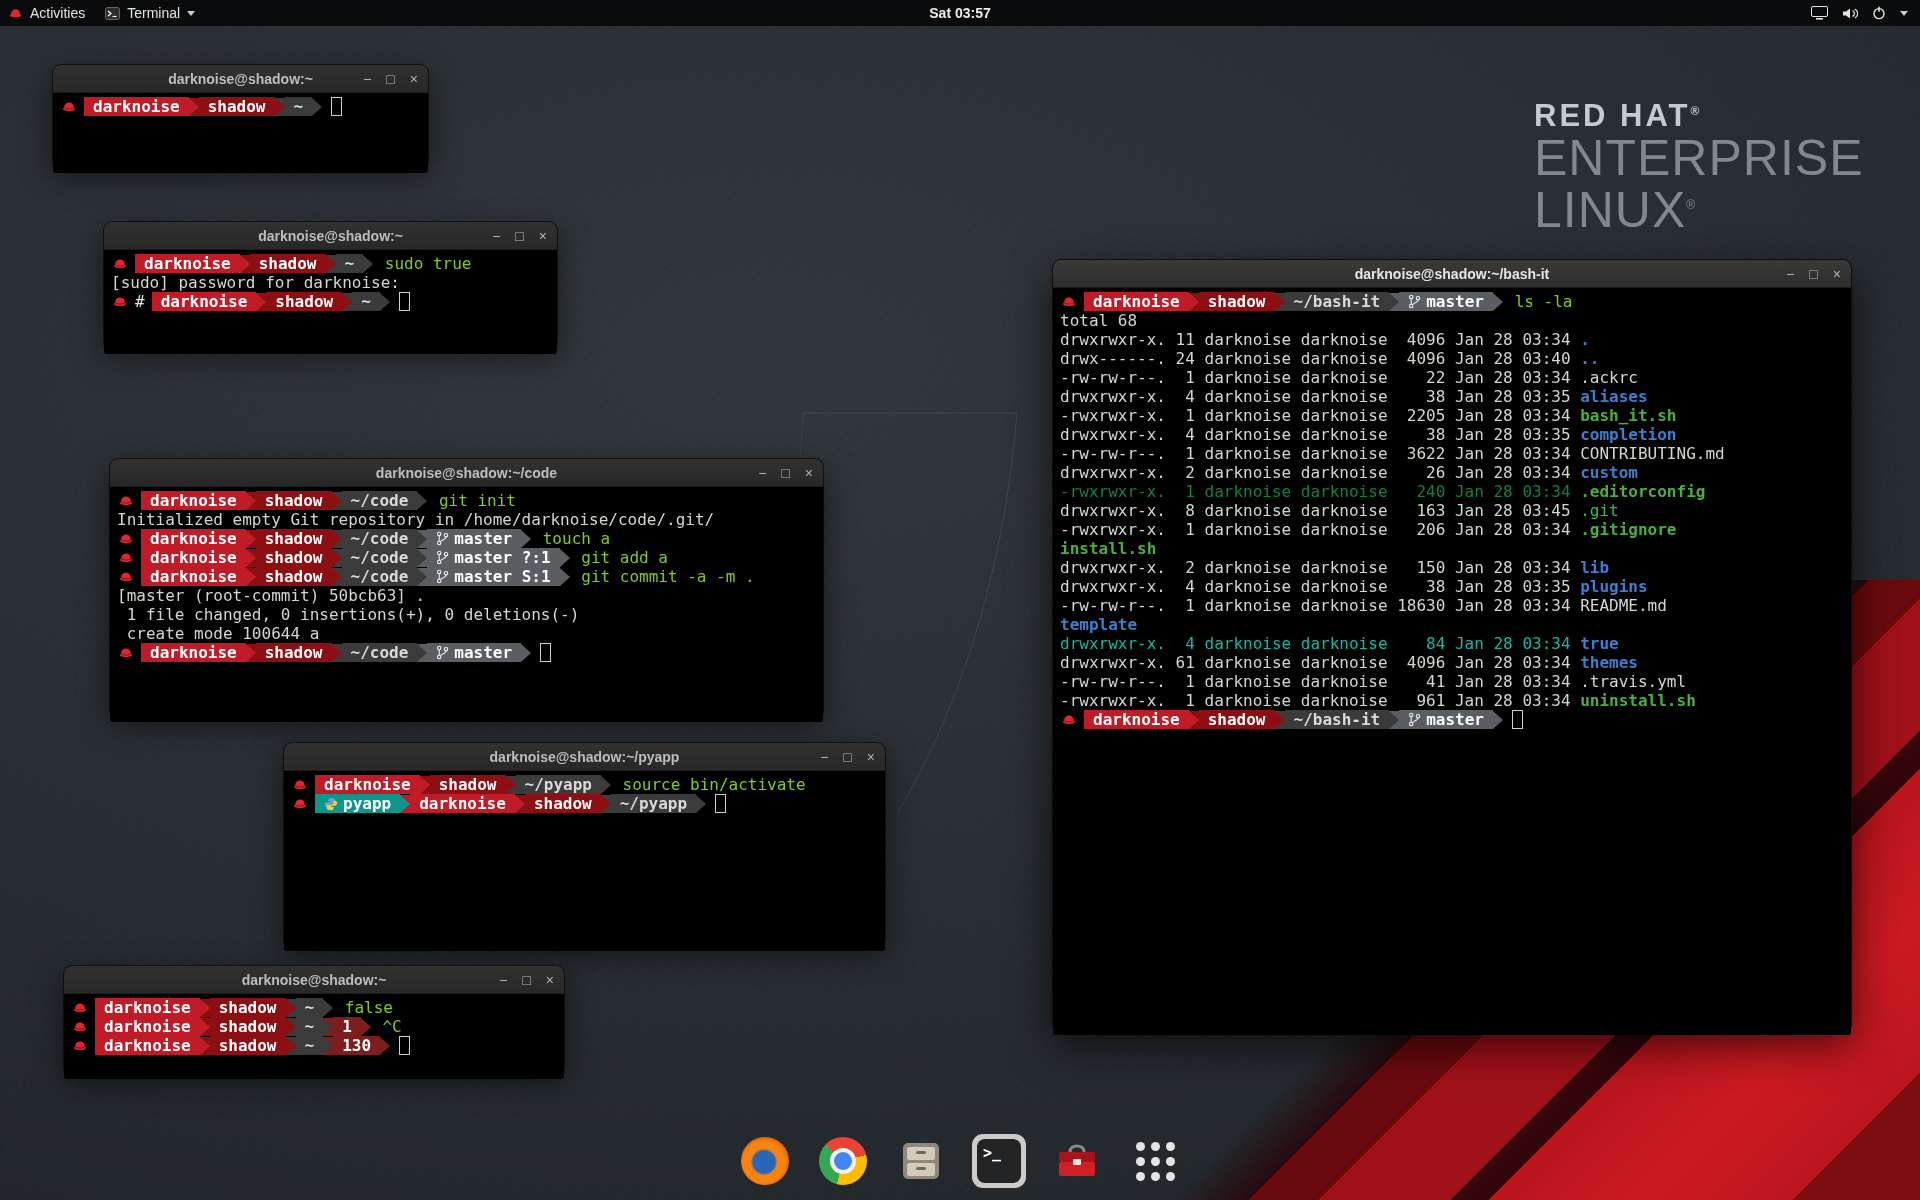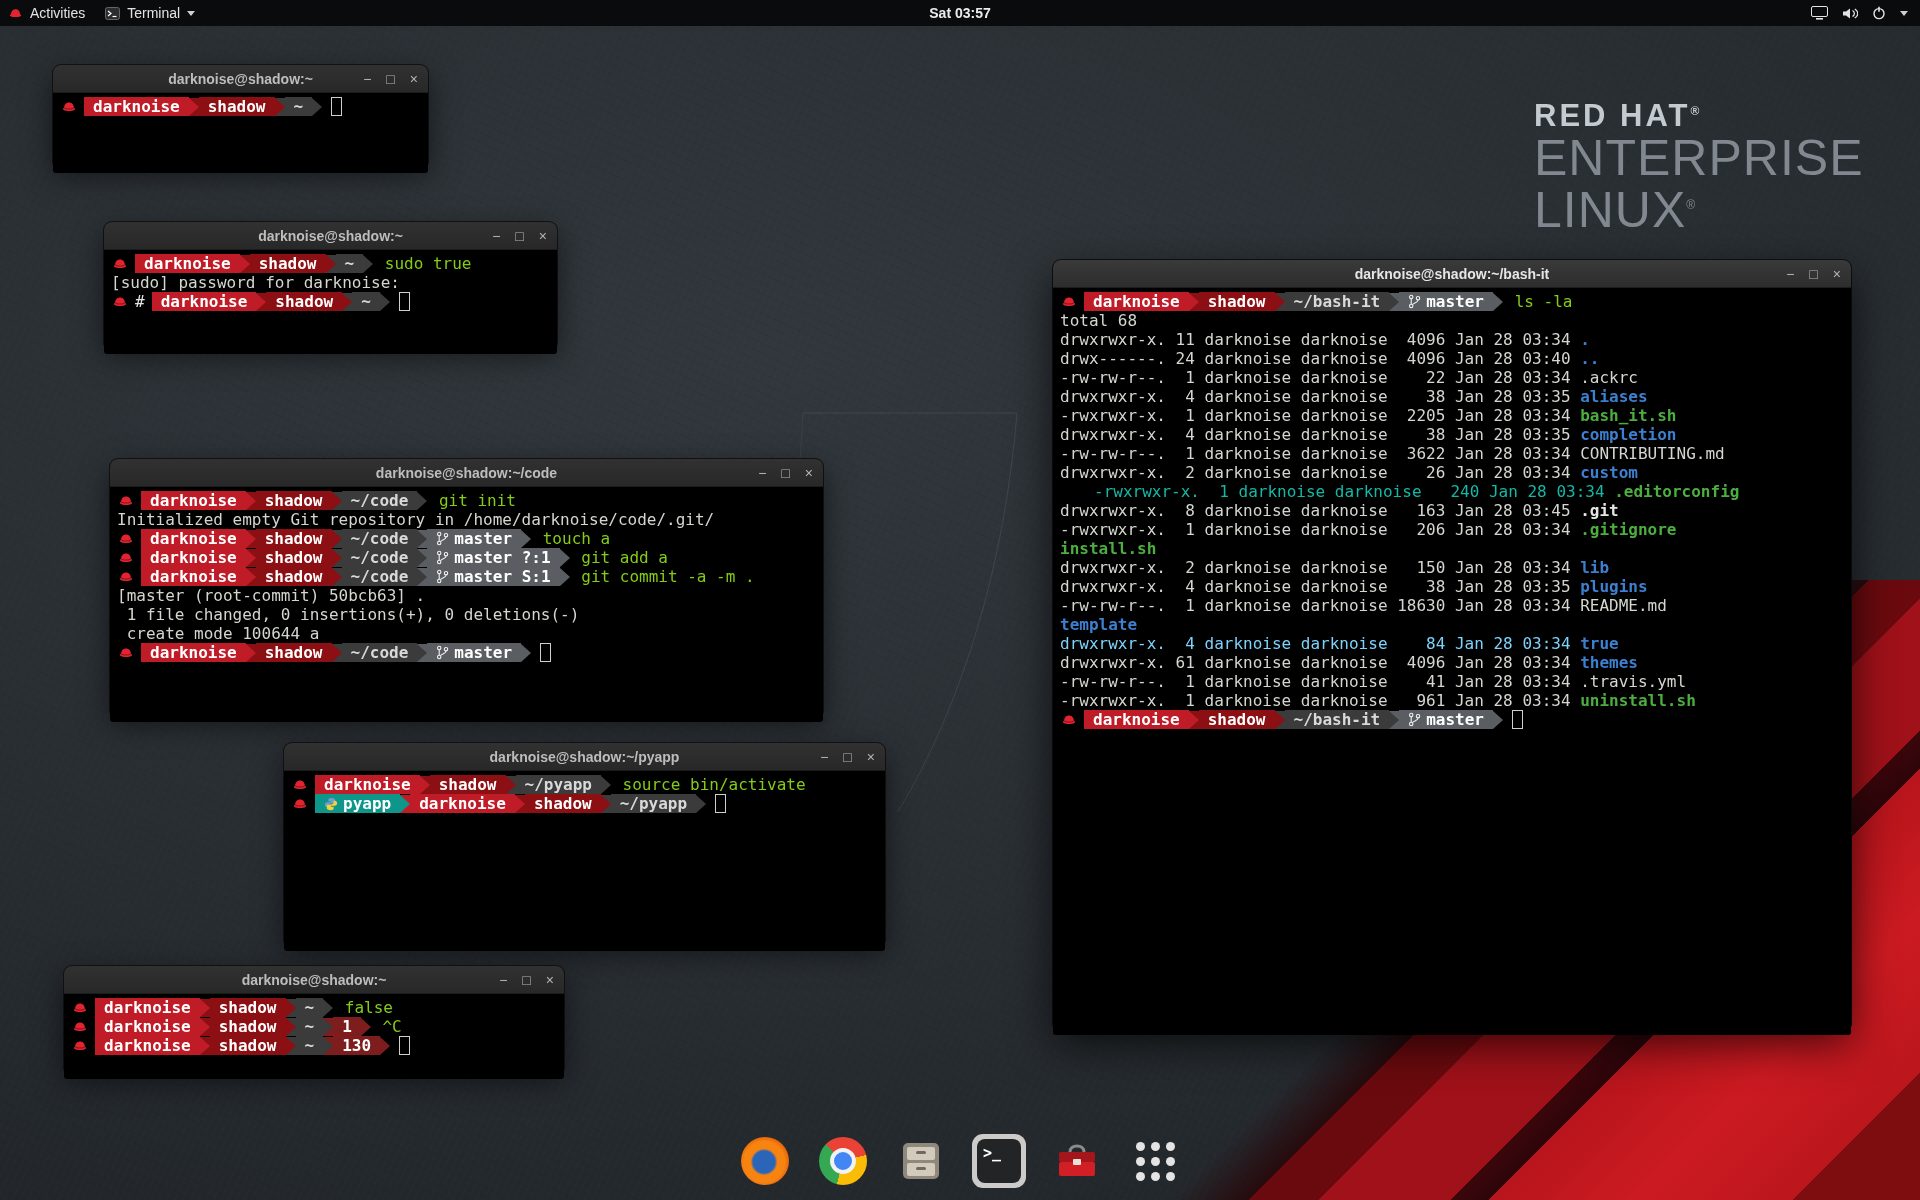--- a/index.html
+++ b/index.html
@@ -302,29 +302,29 @@
             </svg><span>master</span></span><span class="arrow" style="border-left-color: rgb(90, 94, 98); background: transparent;"></span><span class="cmd"> ls -la</span></div>
         <div class="tline"><span style="color: rgb(211, 215, 207);">total 68</span></div>
         <div class="tline"><span style="color: rgb(211, 215, 207);">drwxrwxr-x. 11 darknoise darknoise  4096 Jan 28 03:34 </span><span style="color: rgb(61, 127, 208); font-weight: bold;">.</span></div>
         <div class="tline"><span style="color: rgb(211, 215, 207);">drwx------. 24 darknoise darknoise  4096 Jan 28 03:40 </span><span style="color: rgb(61, 127, 208); font-weight: bold;">..</span></div>
         <div class="tline"><span style="color: rgb(211, 215, 207);">-rw-rw-r--.  1 darknoise darknoise    22 Jan 28 03:34 </span><span style="color: rgb(211, 215, 207);">.ackrc</span></div>
         <div class="tline"><span style="color: rgb(211, 215, 207);">drwxrwxr-x.  4 darknoise darknoise    38 Jan 28 03:35 </span><span style="color: rgb(61, 127, 208); font-weight: bold;">aliases</span></div>
         <div class="tline"><span style="color: rgb(211, 215, 207);">-rwxrwxr-x.  1 darknoise darknoise  2205 Jan 28 03:34 </span><span style="color: rgb(76, 174, 63); font-weight: bold;">bash_it.sh</span></div>
         <div class="tline"><span style="color: rgb(211, 215, 207);">drwxrwxr-x.  4 darknoise darknoise    38 Jan 28 03:35 </span><span style="color: rgb(61, 127, 208); font-weight: bold;">completion</span></div>
         <div class="tline"><span style="color: rgb(211, 215, 207);">-rw-rw-r--.  1 darknoise darknoise  3622 Jan 28 03:34 </span><span style="color: rgb(211, 215, 207);">CONTRIBUTING.md</span></div>
         <div class="tline"><span style="color: rgb(211, 215, 207);">drwxrwxr-x.  2 darknoise darknoise    26 Jan 28 03:34 </span><span style="color: rgb(61, 127, 208); font-weight: bold;">custom</span></div>
-        <div class="tline"><span style="color: #14b8a6; margin-left: 34px;">-rwxrwxr-x.  1 darknoise darknoise   240 Jan 28 03:34 </span><span style="color: rgb(76, 174, 63); font-weight: bold;">.editorconfig</span></div>
-        <div class="tline"><span style="color: rgb(211, 215, 207);">drwxrwxr-x.  8 darknoise darknoise   163 Jan 28 03:45 </span><span style="color: #e5e5e5; font-weight: bold;">.git</span></div>
+        <div class="tline"><span style="color: #15803d;">-rwxrwxr-x.  1 darknoise darknoise   240 Jan 28 03:34 </span><span style="color: rgb(76, 174, 63); font-weight: bold;">.editorconfig</span></div>
+        <div class="tline"><span style="color: rgb(211, 215, 207);">drwxrwxr-x.  8 darknoise darknoise   163 Jan 28 03:45 </span><span style="color: #22c55e; font-weight: normal;">.git</span></div>
         <div class="tline"><span style="color: rgb(211, 215, 207);">-rwxrwxr-x.  1 darknoise darknoise   206 Jan 28 03:34 </span><span style="color: rgb(76, 174, 63); font-weight: bold;">.gitignore</span></div>
         <div class="tline"><span style="color: rgb(76, 174, 63); font-weight: bold;">install.sh</span></div>
         <div class="tline"><span style="color: rgb(211, 215, 207);">drwxrwxr-x.  2 darknoise darknoise   150 Jan 28 03:34 </span><span style="color: rgb(61, 127, 208); font-weight: bold;">lib</span></div>
         <div class="tline"><span style="color: rgb(211, 215, 207);">drwxrwxr-x.  4 darknoise darknoise    38 Jan 28 03:35 </span><span style="color: rgb(61, 127, 208); font-weight: bold;">plugins</span></div>
         <div class="tline"><span style="color: rgb(211, 215, 207);">-rw-rw-r--.  1 darknoise darknoise 18630 Jan 28 03:34 </span><span style="color: rgb(211, 215, 207);">README.md</span></div>
         <div class="tline"><span style="color: rgb(61, 127, 208); font-weight: bold;">template</span></div>
-        <div class="tline"><span style="color: #7dd3fc;">drwxrwxr-x.  4 darknoise darknoise    84 Jan 28 03:34 </span><span style="color: rgb(61, 127, 208); font-weight: bold;">true</span></div>
+        <div class="tline"><span style="color: #14b8a6;">drwxrwxr-x.  4 darknoise darknoise    84 Jan 28 03:34 </span><span style="color: rgb(61, 127, 208); font-weight: bold;">true</span></div>
         <div class="tline"><span style="color: rgb(211, 215, 207);">drwxrwxr-x. 61 darknoise darknoise  4096 Jan 28 03:34 </span><span style="color: rgb(61, 127, 208); font-weight: bold;">themes</span></div>
         <div class="tline"><span style="color: rgb(211, 215, 207);">-rw-rw-r--.  1 darknoise darknoise    41 Jan 28 03:34 </span><span style="color: rgb(211, 215, 207);">.travis.yml</span></div>
         <div class="tline"><span style="color: rgb(211, 215, 207);">-rwxrwxr-x.  1 darknoise darknoise   961 Jan 28 03:34 </span><span style="color: rgb(76, 174, 63); font-weight: bold;">uninstall.sh</span></div>
         <div class="tline"><svg class="hatwrap" width="16" height="13" viewBox="0 0 16 13">
             <path d="M3.1 7.9C3.1 4.7 5.2 2.5 8 2.5s4.9 2.2 4.9 5.4l.8.4c.7.4.5 1.2-.4 1.6-1.3.6-3.2 1-5.3 1s-4-.4-5.3-1c-.9-.4-1.1-1.2-.4-1.6z" fill="#e32430"></path>
             <path d="M3.1 7.9c.9.7 2.7 1.1 4.9 1.1s4-.4 4.9-1.1" fill="none" stroke="#7c1016" stroke-width=".9"></path>
           </svg><span class="seg" style="background: rgb(192, 28, 40);"><span>darknoise</span></span><span class="arrow" style="border-left-color: rgb(192, 28, 40); background: rgb(140, 16, 19);"></span><span class="seg" style="background: rgb(140, 16, 19);"><span>shadow</span></span><span class="arrow" style="border-left-color: rgb(140, 16, 19); background: rgb(59, 59, 59);"></span><span class="seg" style="background: rgb(59, 59, 59); color: rgb(217, 217, 217);"><span>~/bash-it</span></span><span class="arrow" style="border-left-color: rgb(59, 59, 59); background: rgb(90, 94, 98);"></span><span class="seg" style="background: rgb(90, 94, 98);"><svg width="13" height="15" viewBox="0 0 13 15">
               <g fill="none" stroke="#f2f2f2" stroke-width="1.1">
                 <circle cx="3.2" cy="3" r="1.7"></circle>
                 <circle cx="3.2" cy="12" r="1.7"></circle>

